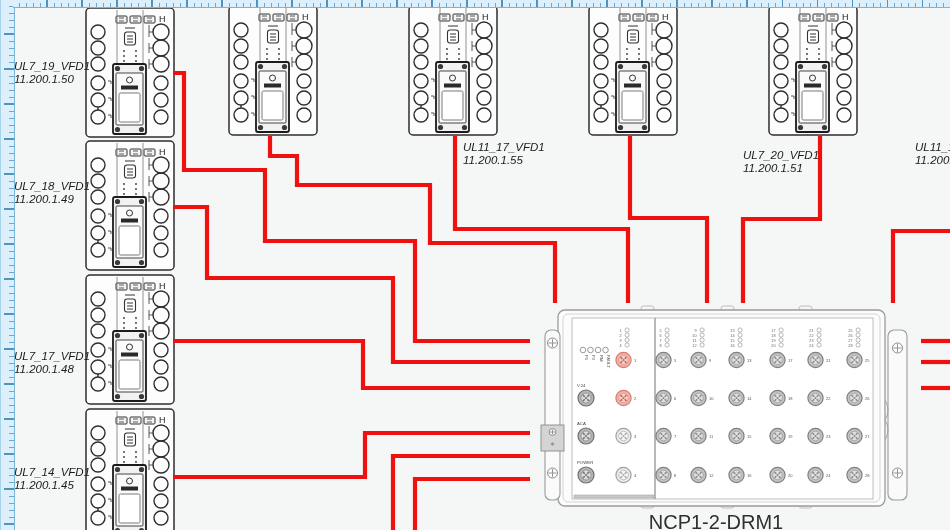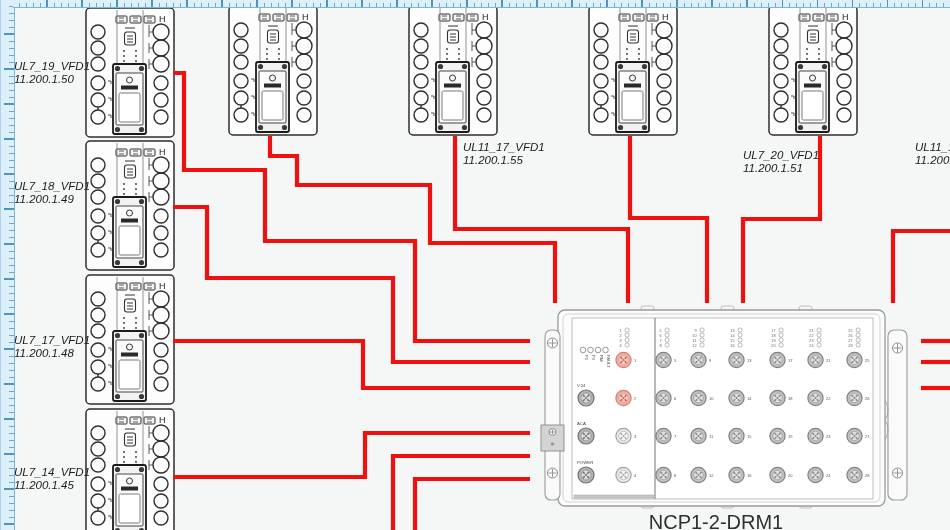--- a/index.html
+++ b/index.html
@@ -566,21 +566,21 @@
 
   <div id="labels">
       <div class="dev-label" style="left: 14px; top: 60px;">
         <div>UL7_19_VFD1</div>
         <div>11.200.1.50</div>
       </div>
       <div class="dev-label" style="left: 14px; top: 180px;">
         <div>UL7_18_VFD1</div>
         <div>11.200.1.49</div>
       </div>
-      <div class="dev-label" style="left: 14px; top: 334px;">
+      <div class="dev-label" style="left: 14px; top: 350px;">
         <div>UL7_17_VFD1</div>
         <div>11.200.1.48</div>
       </div>
       <div class="dev-label" style="left: 14px; top: 466px;">
         <div>UL7_14_VFD1</div>
         <div>11.200.1.45</div>
       </div>
       <div class="dev-label" style="left: 463px; top: 141px;">
         <div>UL11_17_VFD1</div>
         <div>11.200.1.55</div>

